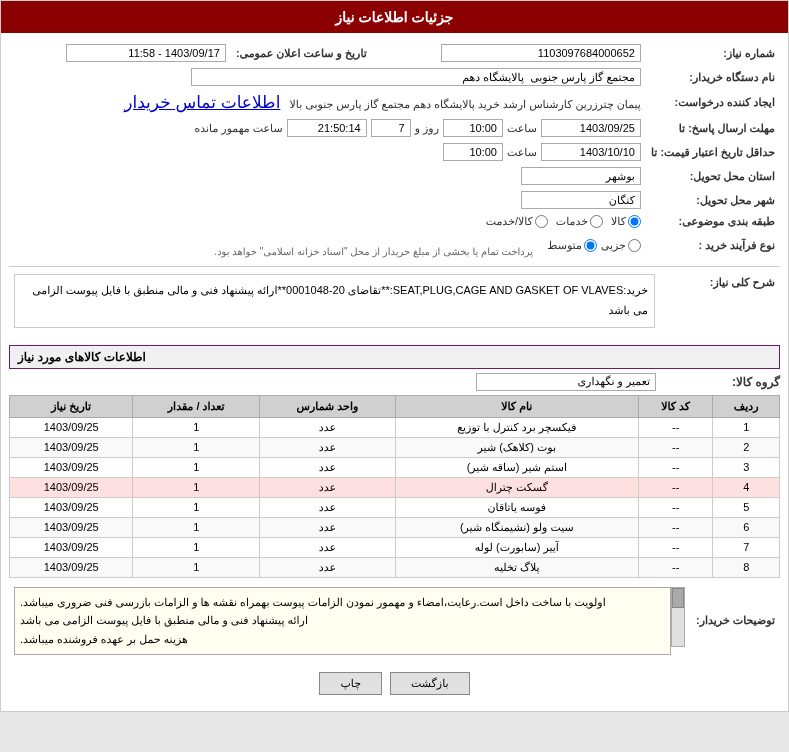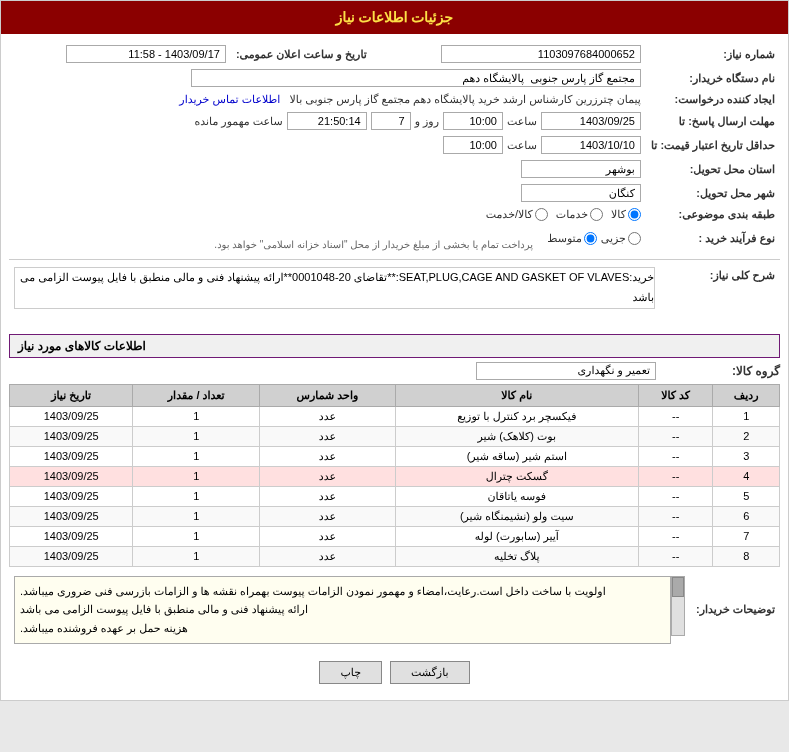--- a/index.html
+++ b/index.html
@@ -11,26 +11,25 @@
       unicode-bidi: embed;
     }
     .main-container {
       width: 789px;
       background: #fff;
       border: 1px solid #ccc;
       margin: 0 auto;
     }
     .header-bar {
       background: #8B0000;
-      color: #fde047;
+      color: #ffffff;
       text-align: center;
       padding: 8px;
       font-size: 14px;
       font-weight: bold;
-      font-family: Liberation Serif, serif;
     }
     .content {
       padding: 8px;
       background: #fff;
     }
     .info-table {
       width: 100%;
       border-collapse: collapse;
       margin-bottom: 6px;
     }
@@ -62,39 +61,41 @@
     .input-small { width: 80px; }
     .input-xsmall { width: 50px; }
     .row-flex {
       display: flex;
       align-items: center;
       gap: 4px;
       direction: rtl;
     }
     .blue-link {
       color: #0000cc;
+      text-decoration: underline;
       cursor: pointer;
-      font-size: 11px;
+      font-size: 17px;
     }
     .section-title {
       background: #f0f0f0;
       border: 1px solid #701a75;
       padding: 4px 8px;
       font-size: 12px;
       font-weight: bold;
       text-align: left;
       margin: 4px 0;
     }
     .narration-box {
       border: 1px solid #ccc;
+      padding: 6px;
       background: #fff;
       font-size: 11px;
       text-align: right;
       direction: rtl;
-      margin-bottom: 16px;
+      margin-bottom: 8px;
       line-height: 1.8;
     }
     .items-table {
       width: 100%;
       border-collapse: collapse;
       margin-bottom: 6px;
       font-size: 11px;
     }
     .items-table th {
       background: #d0d0d0;

